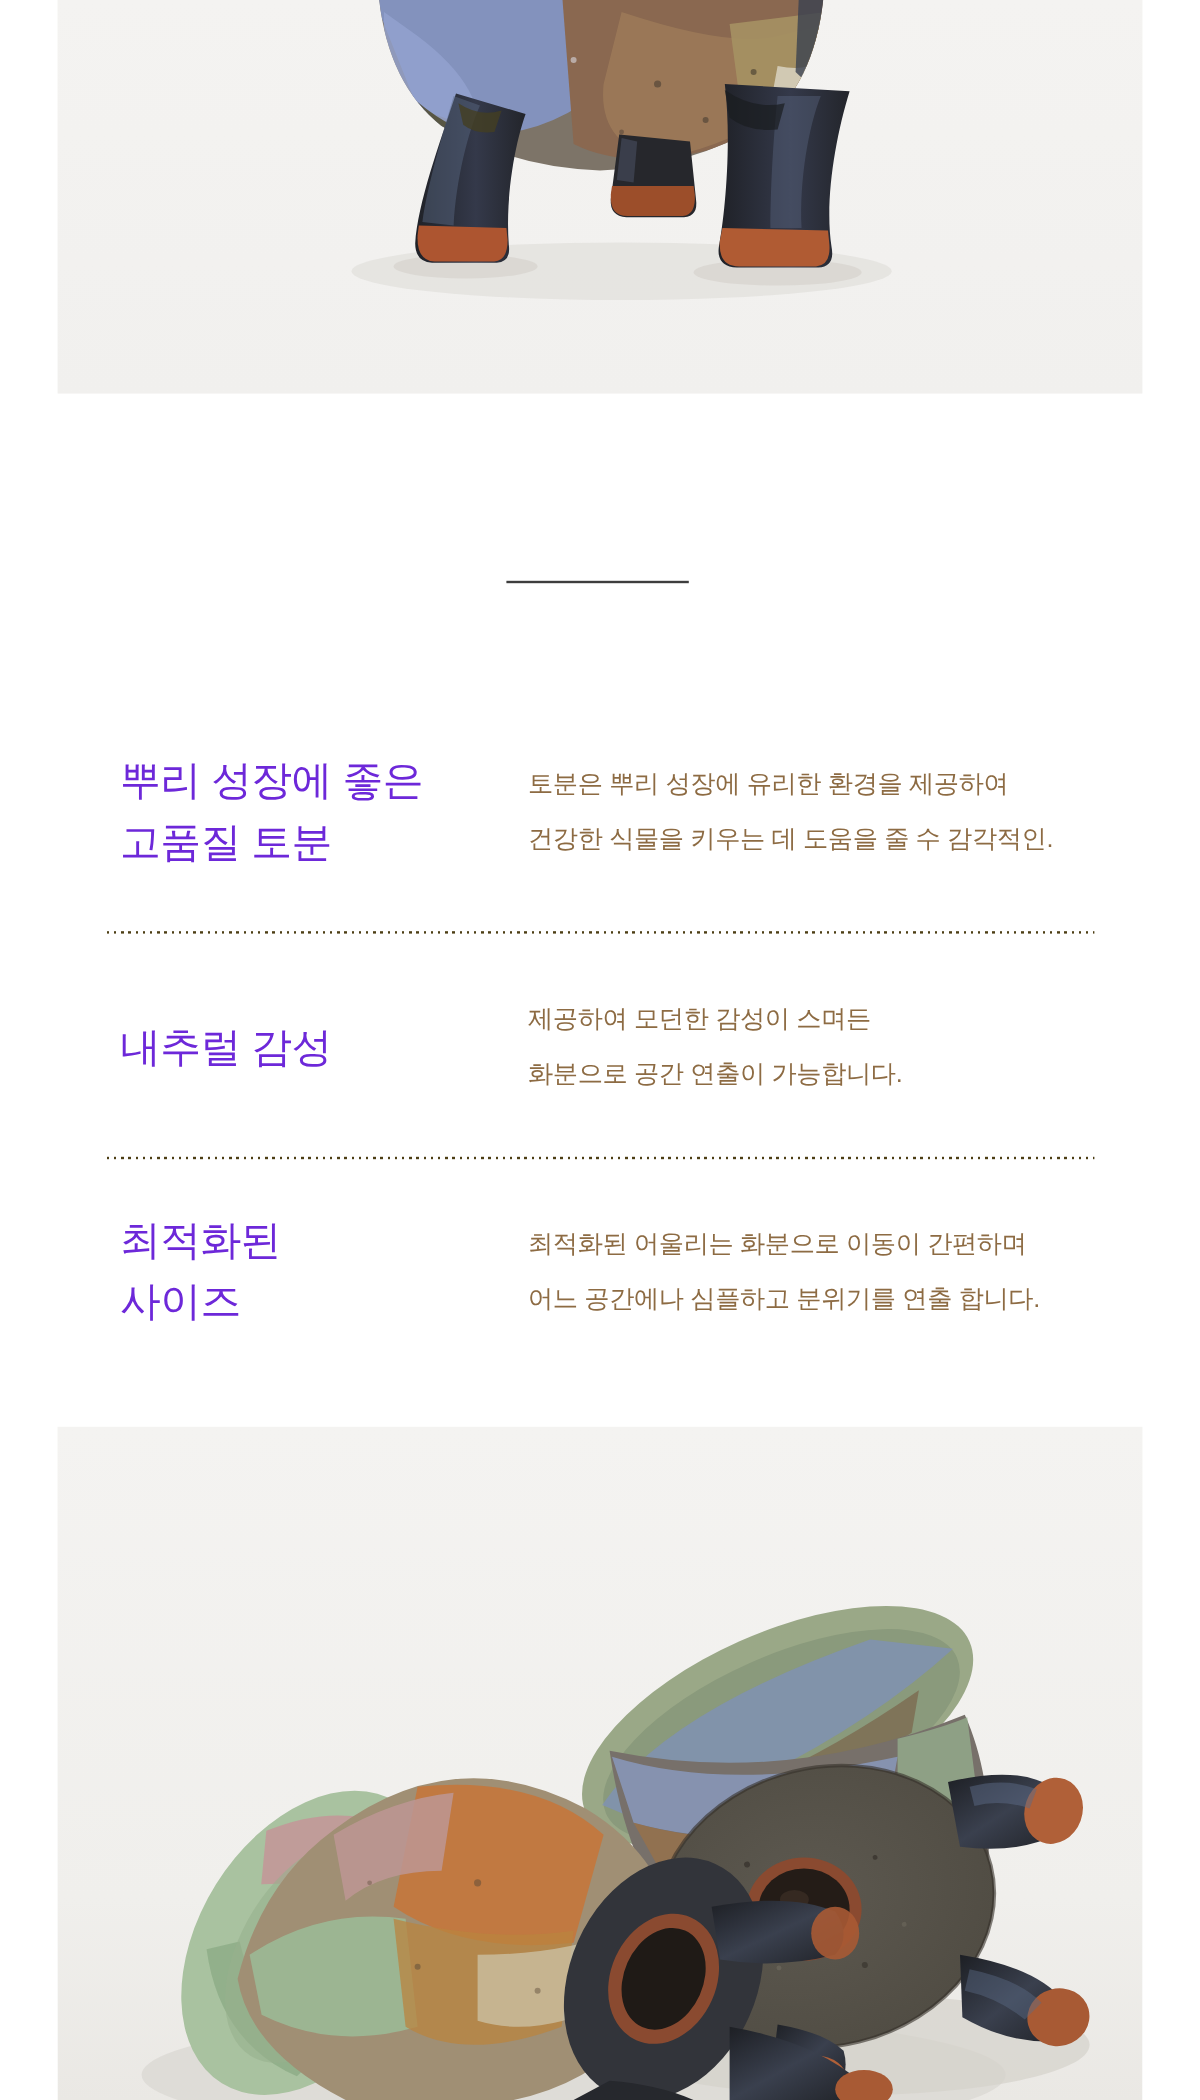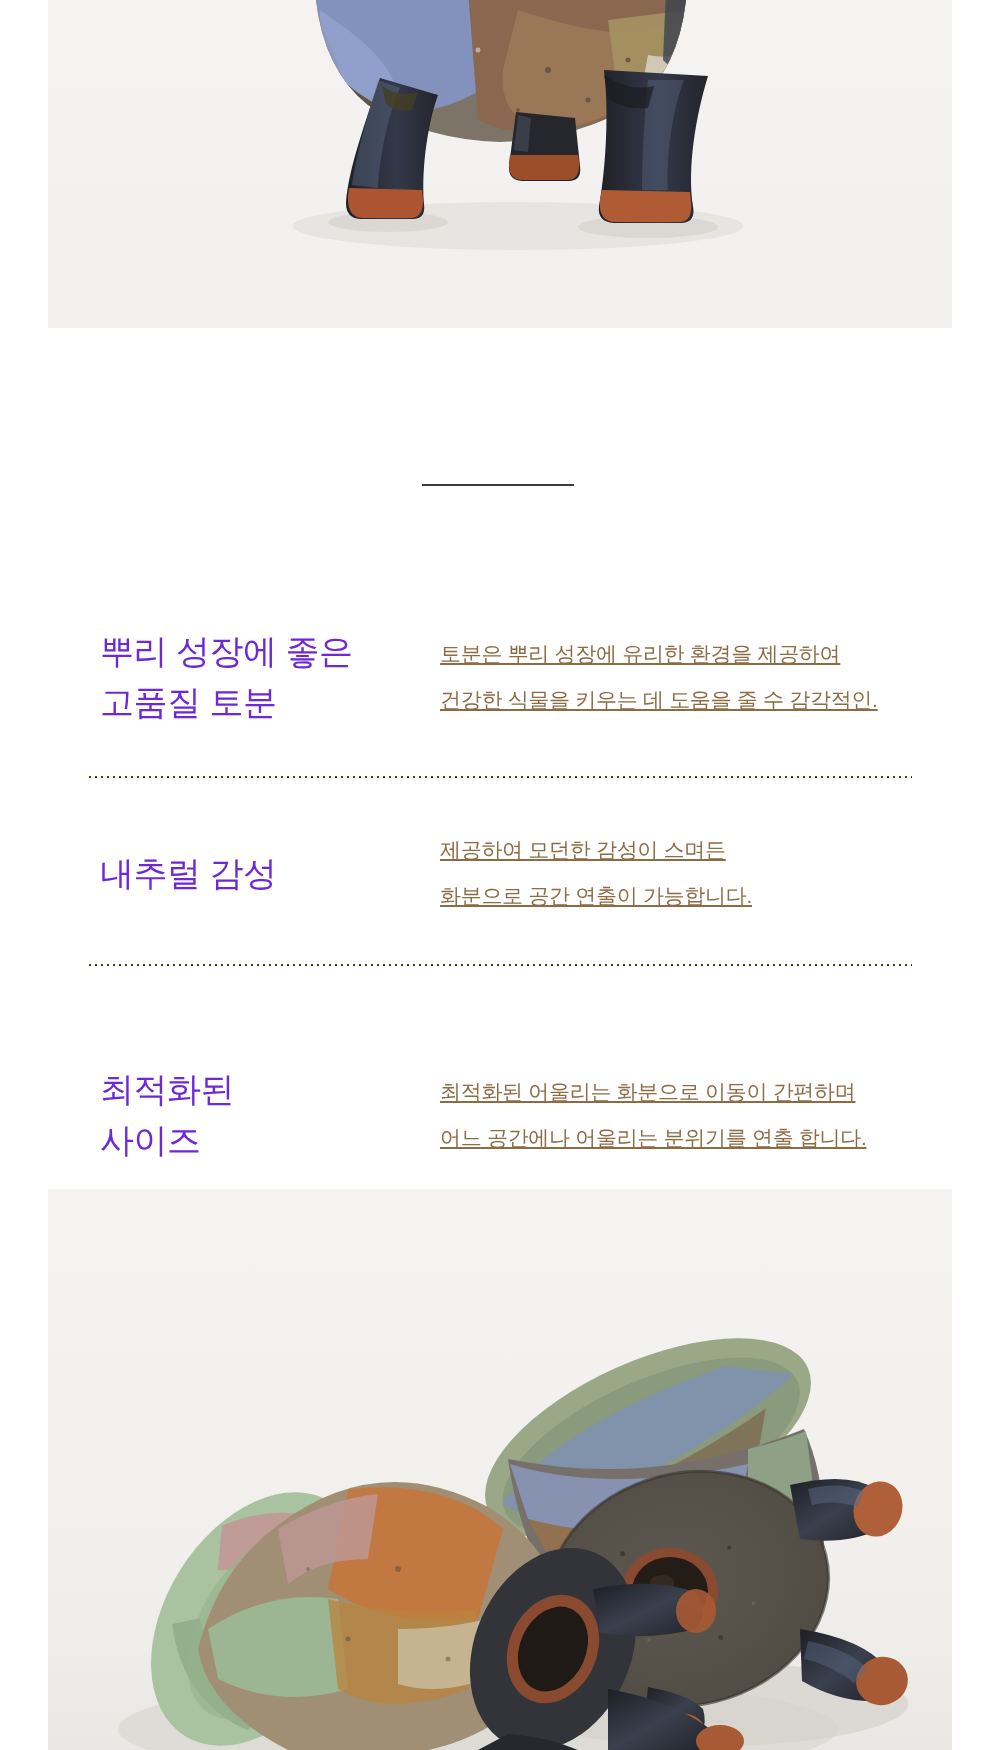--- a/index.html
+++ b/index.html
@@ -30,39 +30,38 @@
 
   .feature-section {
     position: absolute;
     left: 100px;
     width: 812px;
     display: flex;
     align-items: center;
   }
   #section-1 { top: 620px; height: 114px; }
   #section-2 { top: 808px; height: 130px; }
-  #section-3 { top: 1063px; height: 104px; }
+  #section-3 { top: 1008px; height: 104px; }
 
   .feature-heading {
     width: 340px;
     flex: 0 0 340px;
     font-size: 34px;
     line-height: 51px;
     font-weight: 500;
     color: #6d28d9;
     letter-spacing: -0.5px;
   }
   .feature-desc {
     flex: 1;
     font-size: 21px;
     line-height: 46px;
     font-weight: 400;
     color: #8d6b43;
     letter-spacing: -0.3px;
-    text-decoration: underline;
   }
   .dotted-divider {
     position: absolute;
     left: 89px;
     width: 823px;
     height: 2px;
     background: repeating-linear-gradient(90deg,
       #4d3e14 0px, #4d3e14 2px,
       rgba(255,255,255,0) 2px, rgba(255,255,255,0) 6px);
   }
@@ -168,21 +167,21 @@
 
 <div class="dotted-divider" id="dotted-divider-2"></div>
 
 <div class="feature-section" id="section-3">
   <div class="feature-heading">
     <div>최적화된</div>
     <div>사이즈</div>
   </div>
   <div class="feature-desc">
     <div>최적화된 어울리는 화분으로 이동이 간편하며</div>
-    <div>어느 공간에나 어울리는 분위기를 연출 합니다.</div>
+    <div>어느 공간에나 심플하고 분위기를 연출 합니다.</div>
   </div>
 </div>
 
 <div class="photo" id="footer-photo">
   <svg width="904" height="561" viewBox="0 0 904 561">
     <defs>
       <linearGradient id="bgGrad2" x1="0" y1="0" x2="0" y2="1">
         <stop offset="0" stop-color="#f4f3f1"></stop>
         <stop offset="0.7" stop-color="#f0efec"></stop>
         <stop offset="1" stop-color="#eae8e4"></stop>

